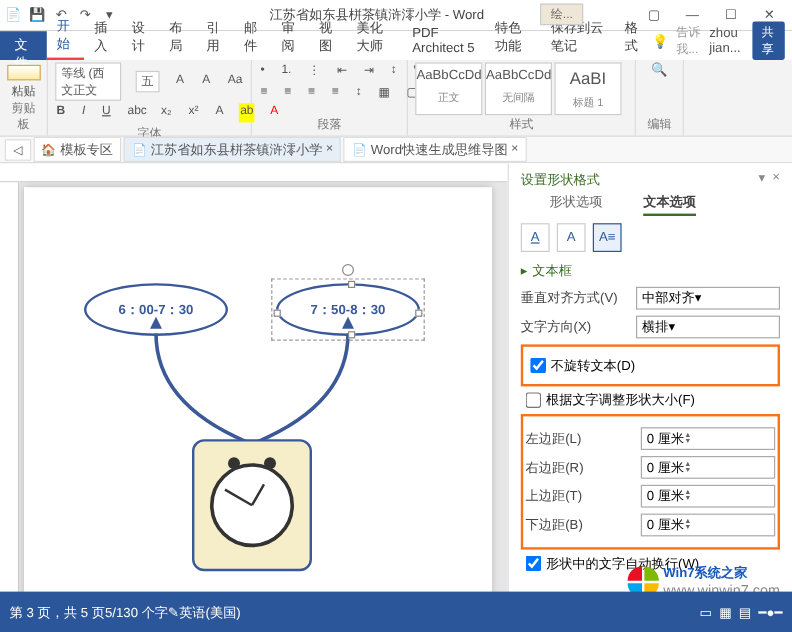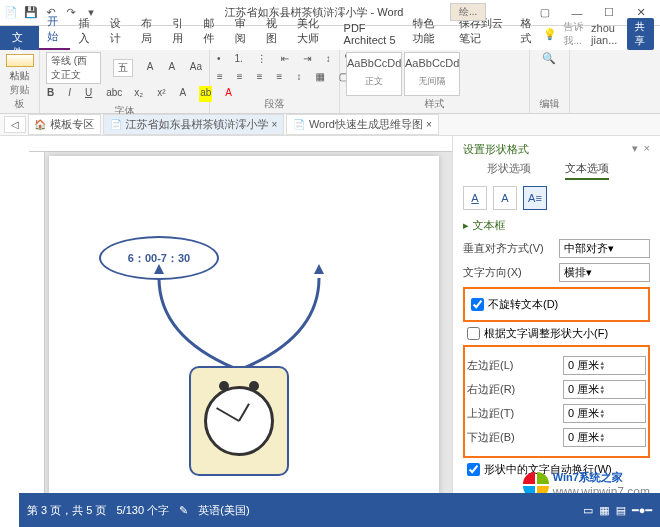--- a/index.html
+++ b/index.html
@@ -7,41 +7,41 @@
 .titlebar{height:26px;background:#fff;border-bottom:1px solid #d4d4d4;display:flex;align-items:center;padding:0 4px;}
 .qat{display:flex;gap:6px;align-items:center;}
 .qat-icon{width:14px;height:14px;color:#555;display:flex;align-items:center;justify-content:center;}
 .title-center{flex:1;text-align:center;color:#444;font-size:11px;}
 .win-ctrl{display:flex;gap:2px;}
 .win-btn{width:30px;height:20px;display:flex;align-items:center;justify-content:center;color:#555;}
 .extra-tab{position:absolute;left:450px;top:3px;background:#f0e6d8;padding:1px 8px;border:1px solid #ccc;font-size:10px;color:#666;}
 .ribbon-tabs{height:24px;display:flex;background:#fff;align-items:flex-end;}
 .file-tab{background:#2b579a;color:#fff;padding:4px 12px;height:24px;}
 .rtab{padding:4px 8px;color:#444;cursor:pointer;}
-.rtab.active{color:#2b579a;border-bottom:2px solid #701a75;}
+.rtab.active{color:#2b579a;border-bottom:2px solid #ef4444;}
 .ribbon-right{margin-left:auto;display:flex;gap:6px;align-items:center;padding-right:6px;color:#555;}
 .tell-me{color:#999;font-size:10px;}
 .share-btn{background:#2b579a;color:#fff;padding:2px 8px;border-radius:2px;font-size:10px;}
 .ribbon{height:64px;background:#f3f3f3;border-bottom:1px solid #d4d4d4;display:flex;}
 .group{border-right:1px solid #ddd;padding:2px 6px;display:flex;flex-direction:column;justify-content:space-between;}
 .group-label{text-align:center;color:#777;font-size:10px;margin-top:auto;}
 .paste-area{width:40px;text-align:center;}
 .paste-icon{width:28px;height:28px;background:linear-gradient(#fff,#ffe9a8);border:1px solid #d4a94a;margin:2px auto;}
 .font-row{display:flex;gap:12px;align-items:center;margin-bottom:2px;}
 .font-sel{border:1px solid #ccc;background:#fff;padding:1px 4px;font-size:10px;color:#555;}
 .mini-btn{width:16px;height:16px;border:1px solid transparent;color:#555;text-align:center;font-size:10px;}
 .styles-area{display:flex;gap:2px;}
 .style-box{width:56px;height:44px;border:1px solid #ccc;background:#fff;text-align:center;padding-top:4px;font-size:10px;color:#555;}
 .style-sub{font-size:9px;color:#888;margin-top:6px;}
 .editing{width:40px;text-align:center;}
 .tabs-bar{height:22px;background:#f8f8f8;border-bottom:1px solid #ddd;display:flex;align-items:center;padding:0 4px;gap:2px;}
 .doc-tab{display:flex;align-items:center;gap:3px;padding:2px 6px;border:1px solid #ddd;background:#fff;font-size:10px;color:#555;}
 .doc-tab.active{background:#e6eef8;}
 .workspace{display:flex;height:366px;}
-.doc-area{width:423px;background:#e6e6e6;position:relative;overflow:hidden;margin-left:29px;}
+.doc-area{width:423px;background:#e6e6e6;position:relative;overflow:hidden;}
 .ruler{height:16px;background:#fff;border-bottom:1px solid #ccc;}
 .vruler{width:16px;background:#fff;border-right:1px solid #ccc;position:absolute;left:0;top:16px;bottom:0;}
 .page{position:absolute;left:20px;top:20px;width:390px;height:340px;background:#fff;box-shadow:0 0 6px rgba(0,0,0,0.2);}
 .oval{position:absolute;border:2px solid #3b5998;border-radius:50%;display:flex;align-items:center;justify-content:center;color:#3b5998;font-weight:bold;font-size:12px;}
 .oval1{left:50px;top:80px;width:120px;height:44px;}
 .oval2{left:210px;top:80px;width:120px;height:44px;border-style:solid;}
 .oval2::before{content:'';position:absolute;inset:-6px;border:1px dashed #999;}
 .handle{position:absolute;width:6px;height:6px;background:#fff;border:1px solid #888;}
 .rotate-handle{position:absolute;left:50%;top:-18px;width:10px;height:10px;border:1px solid #888;border-radius:50%;transform:translateX(-50%);}
 .clock-box{position:absolute;left:140px;top:210px;width:100px;height:110px;background:#f5eec8;border:2px solid #3b5998;border-radius:10px;display:flex;align-items:center;justify-content:center;}
@@ -49,32 +49,32 @@
 .clock::before,.clock::after{content:'';position:absolute;background:#333;left:50%;top:50%;transform-origin:bottom center;}
 .clock::before{width:2px;height:20px;transform:translate(-50%,-100%) rotate(30deg);}
 .clock::after{width:2px;height:26px;transform:translate(-50%,-100%) rotate(-60deg);}
 .bell{position:absolute;width:10px;height:10px;background:#333;border-radius:50%;top:-8px;}
 .bell.l{left:12px;}.bell.r{right:12px;}
 .pane{flex:1;background:#fff;border-left:1px solid #ddd;padding:6px 10px;overflow:hidden;}
 .pane-title{color:#3b6e22;font-size:15px;font-weight:normal;margin-bottom:4px;display:flex;justify-content:space-between;}
 .pane-close{color:#888;cursor:pointer;}
 .pane-subtabs{display:flex;gap:10px;font-size:11px;color:#666;margin-bottom:6px;}
 .pane-subtabs span{padding-bottom:2px;margin-left:24px;}
-.pane-subtabs .active{color:#444;border-bottom:2px solid #3b6e22;}
+.pane-subtabs .active{color:#444;border-bottom:2px solid #3b6e22;font-weight:bold;}
 .icon-row{display:flex;gap:6px;margin-bottom:8px;}
 .icon-box{width:24px;height:24px;border:1px solid #ccc;display:flex;align-items:center;justify-content:center;color:#2b579a;}
 .icon-box.active{border:1px solid #2b579a;background:#e8f0fa;}
 .section-hdr{color:#3b6e22;font-size:11px;margin:6px 0;display:flex;align-items:center;gap:4px;}
 .form-row{display:flex;align-items:center;margin:5px 0;gap:6px;}
 .form-label{width:90px;color:#444;}
 .form-input{flex:1;border:1px solid #aaa;padding:1px 4px;font-size:10px;display:flex;justify-content:flex-start;align-items:center;}
 .spinner-btns{display:flex;flex-direction:column;font-size:6px;color:#666;line-height:5px;}
 .chk-row{display:flex;align-items:center;gap:4px;margin:4px 0;padding-left:4px;}
 .highlight-box{border:2px solid #f97316;padding:4px 2px;margin:2px 0;}
-.statusbar{position:absolute;bottom:0;left:0;right:0;height:20px;background:#2b579a;color:#fff;display:flex;align-items:center;padding:17px 8px;font-size:10px;gap:10px;margin-left:19px;}
+.statusbar{position:absolute;bottom:0;left:0;right:0;height:20px;background:#2b579a;color:#fff;display:flex;align-items:center;padding:17px 8px;font-size:10px;gap:0;}
 .statusbar .right{margin-left:auto;display:flex;gap:6px;align-items:center;}
 .watermark{position:absolute;right:10px;bottom:28px;display:flex;align-items:center;gap:4px;font-size:13px;color:#185abc;font-weight:bold;}
 .wm-logo{width:26px;height:26px;position:relative;}
 .wm-q{position:absolute;width:12px;height:12px;}
 .wm-q.r{background:#e81123;top:0;left:0;border-top-left-radius:12px;}
 .wm-q.g{background:#7fba00;top:0;right:0;border-top-right-radius:12px;}
 .wm-q.b{background:#00a4ef;bottom:0;left:0;border-bottom-left-radius:12px;}
 .wm-q.y{background:#ffb900;bottom:0;right:0;border-bottom-right-radius:12px;}
 svg.conn{position:absolute;left:0;top:0;pointer-events:none;}
 </style>
@@ -173,20 +173,24 @@
   <div class="group" style="width:190px">
     <div class="styles-area">
       <div class="style-box">
           <div>AaBbCcDd</div>
           <div class="style-sub">正文</div>
         </div>
       <div class="style-box">
           <div>AaBbCcDd</div>
           <div class="style-sub">无间隔</div>
         </div>
+      <div class="style-box">
+          <div style="font-size:14px">AaBI</div>
+          <div class="style-sub">标题 1</div>
+        </div>
     </div>
     <div class="group-label">样式</div>
   </div>
   <div class="group editing">
     <span>🔍</span>
     <div class="group-label">编辑</div>
   </div>
 </div>
 
 <div class="tabs-bar">
@@ -203,20 +207,28 @@
     <div class="page">
       <svg class="conn" width="390" height="340">
         <path d="M110 122 Q110 180 185 212" stroke="#3b5998" stroke-width="3" fill="none"></path>
         <path d="M270 122 Q270 180 195 212" stroke="#3b5998" stroke-width="3" fill="none"></path>
         <polygon points="105,118 115,118 110,108" fill="#3b5998"></polygon>
         <polygon points="265,118 275,118 270,108" fill="#3b5998"></polygon>
       </svg>
       <div class="oval oval1">
           <span>6：00-7：30</span>
         </div>
+      <div class="oval oval2">
+        <span>7：50-8：30</span>
+        <div class="rotate-handle"></div>
+        <div class="handle" style="left:-4px;top:50%"></div>
+        <div class="handle" style="right:-4px;top:50%"></div>
+        <div class="handle" style="top:-4px;left:50%"></div>
+        <div class="handle" style="bottom:-4px;left:50%"></div>
+      </div>
       <div class="clock-box">
         <div class="clock">
           <div class="bell l"></div>
             <div class="bell r"></div>
         </div>
       </div>
     </div>
   </div>
 
   <div class="pane">

